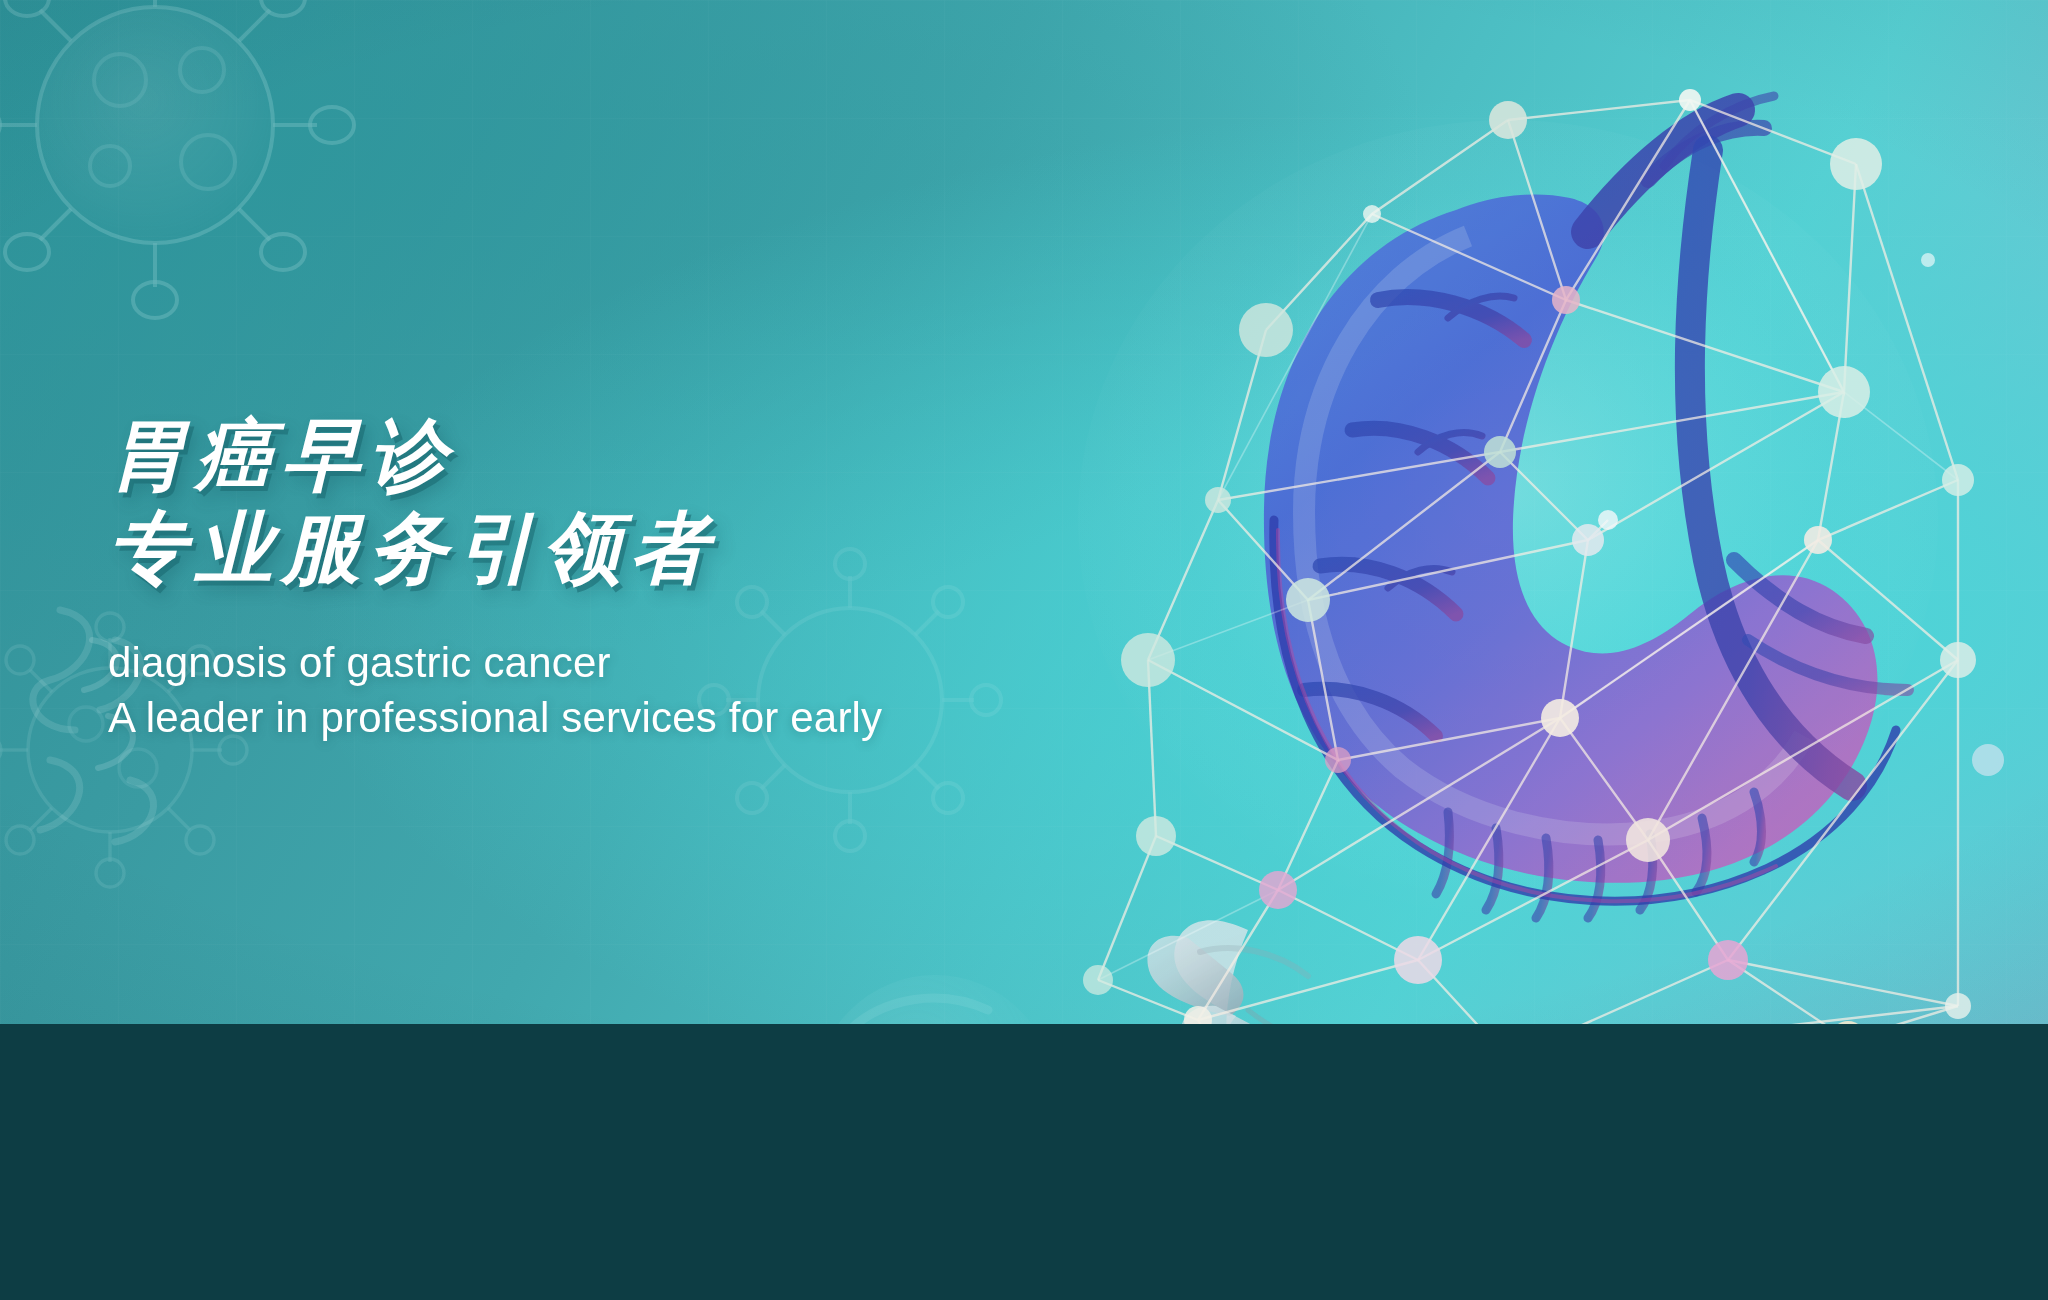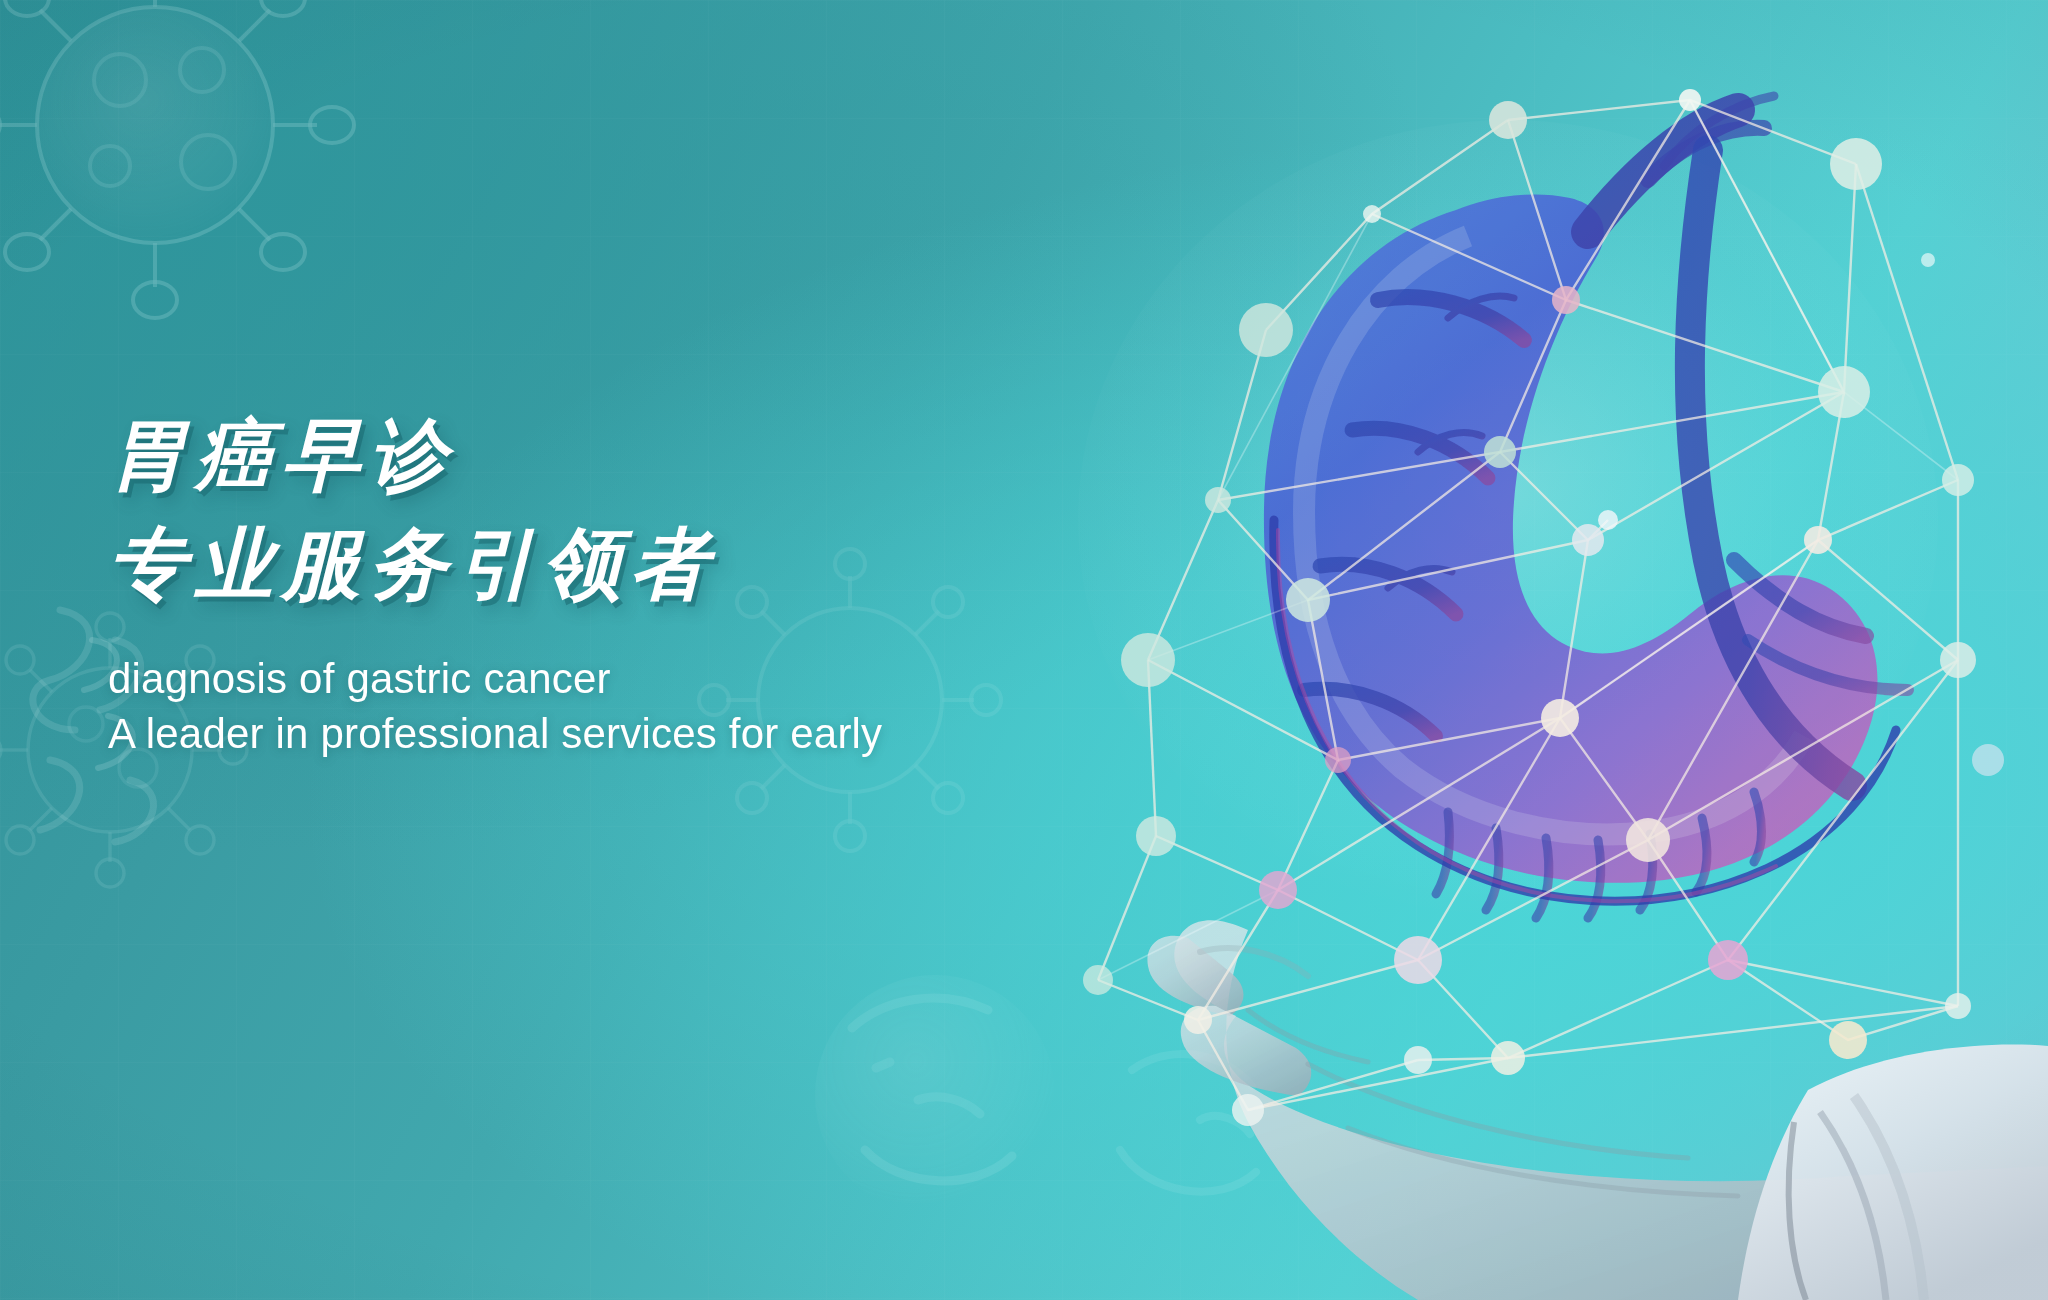--- a/index.html
+++ b/index.html
@@ -7,21 +7,21 @@
     padding: 0;
     background: #0d3d44;
   }
   body {
     font-family: "Liberation Sans", sans-serif;
   }
 
   .banner {
     position: relative;
     width: 2048px;
-    height: 1300px;
+    height: 1024px;
     overflow: hidden;
     
     background:
       radial-gradient(120% 95% at 82% 62%, rgba(72,214,216,0.92) 0%, rgba(72,214,216,0.55) 26%, rgba(72,214,216,0.0) 56%),
       radial-gradient(90% 80% at 14% 16%, rgba(45,150,156,0.75) 0%, rgba(45,150,156,0.0) 62%),
       linear-gradient(118deg, #2f8f96 0%, #3a9ba2 22%, #41a8ae 40%, #4cbec3 58%, #57cfd2 74%, #6ec4d2 90%, #79bcd0 100%);
   }
 
   
   .grid-wash {
@@ -66,21 +66,21 @@
     font-style: italic;
     font-size: 78px;
     line-height: 1.12;
     letter-spacing: 9px;
     white-space: nowrap;
     text-shadow:
       4px 5px 0 rgba(26,104,112,0.55),
       7px 9px 16px rgba(14,74,82,0.30);
   }
   .headline.line2 {
-    margin-top: 22px;
+    margin-top: 6px;
   }
   .subhead {
     margin-top: 42px;
     color: #ffffff;
     font-size: 42px;
     line-height: 1.32;
     font-weight: 400;
     letter-spacing: 0.2px;
     max-width: 1010px;
     text-shadow: 0 2px 10px rgba(16,82,90,0.35);

